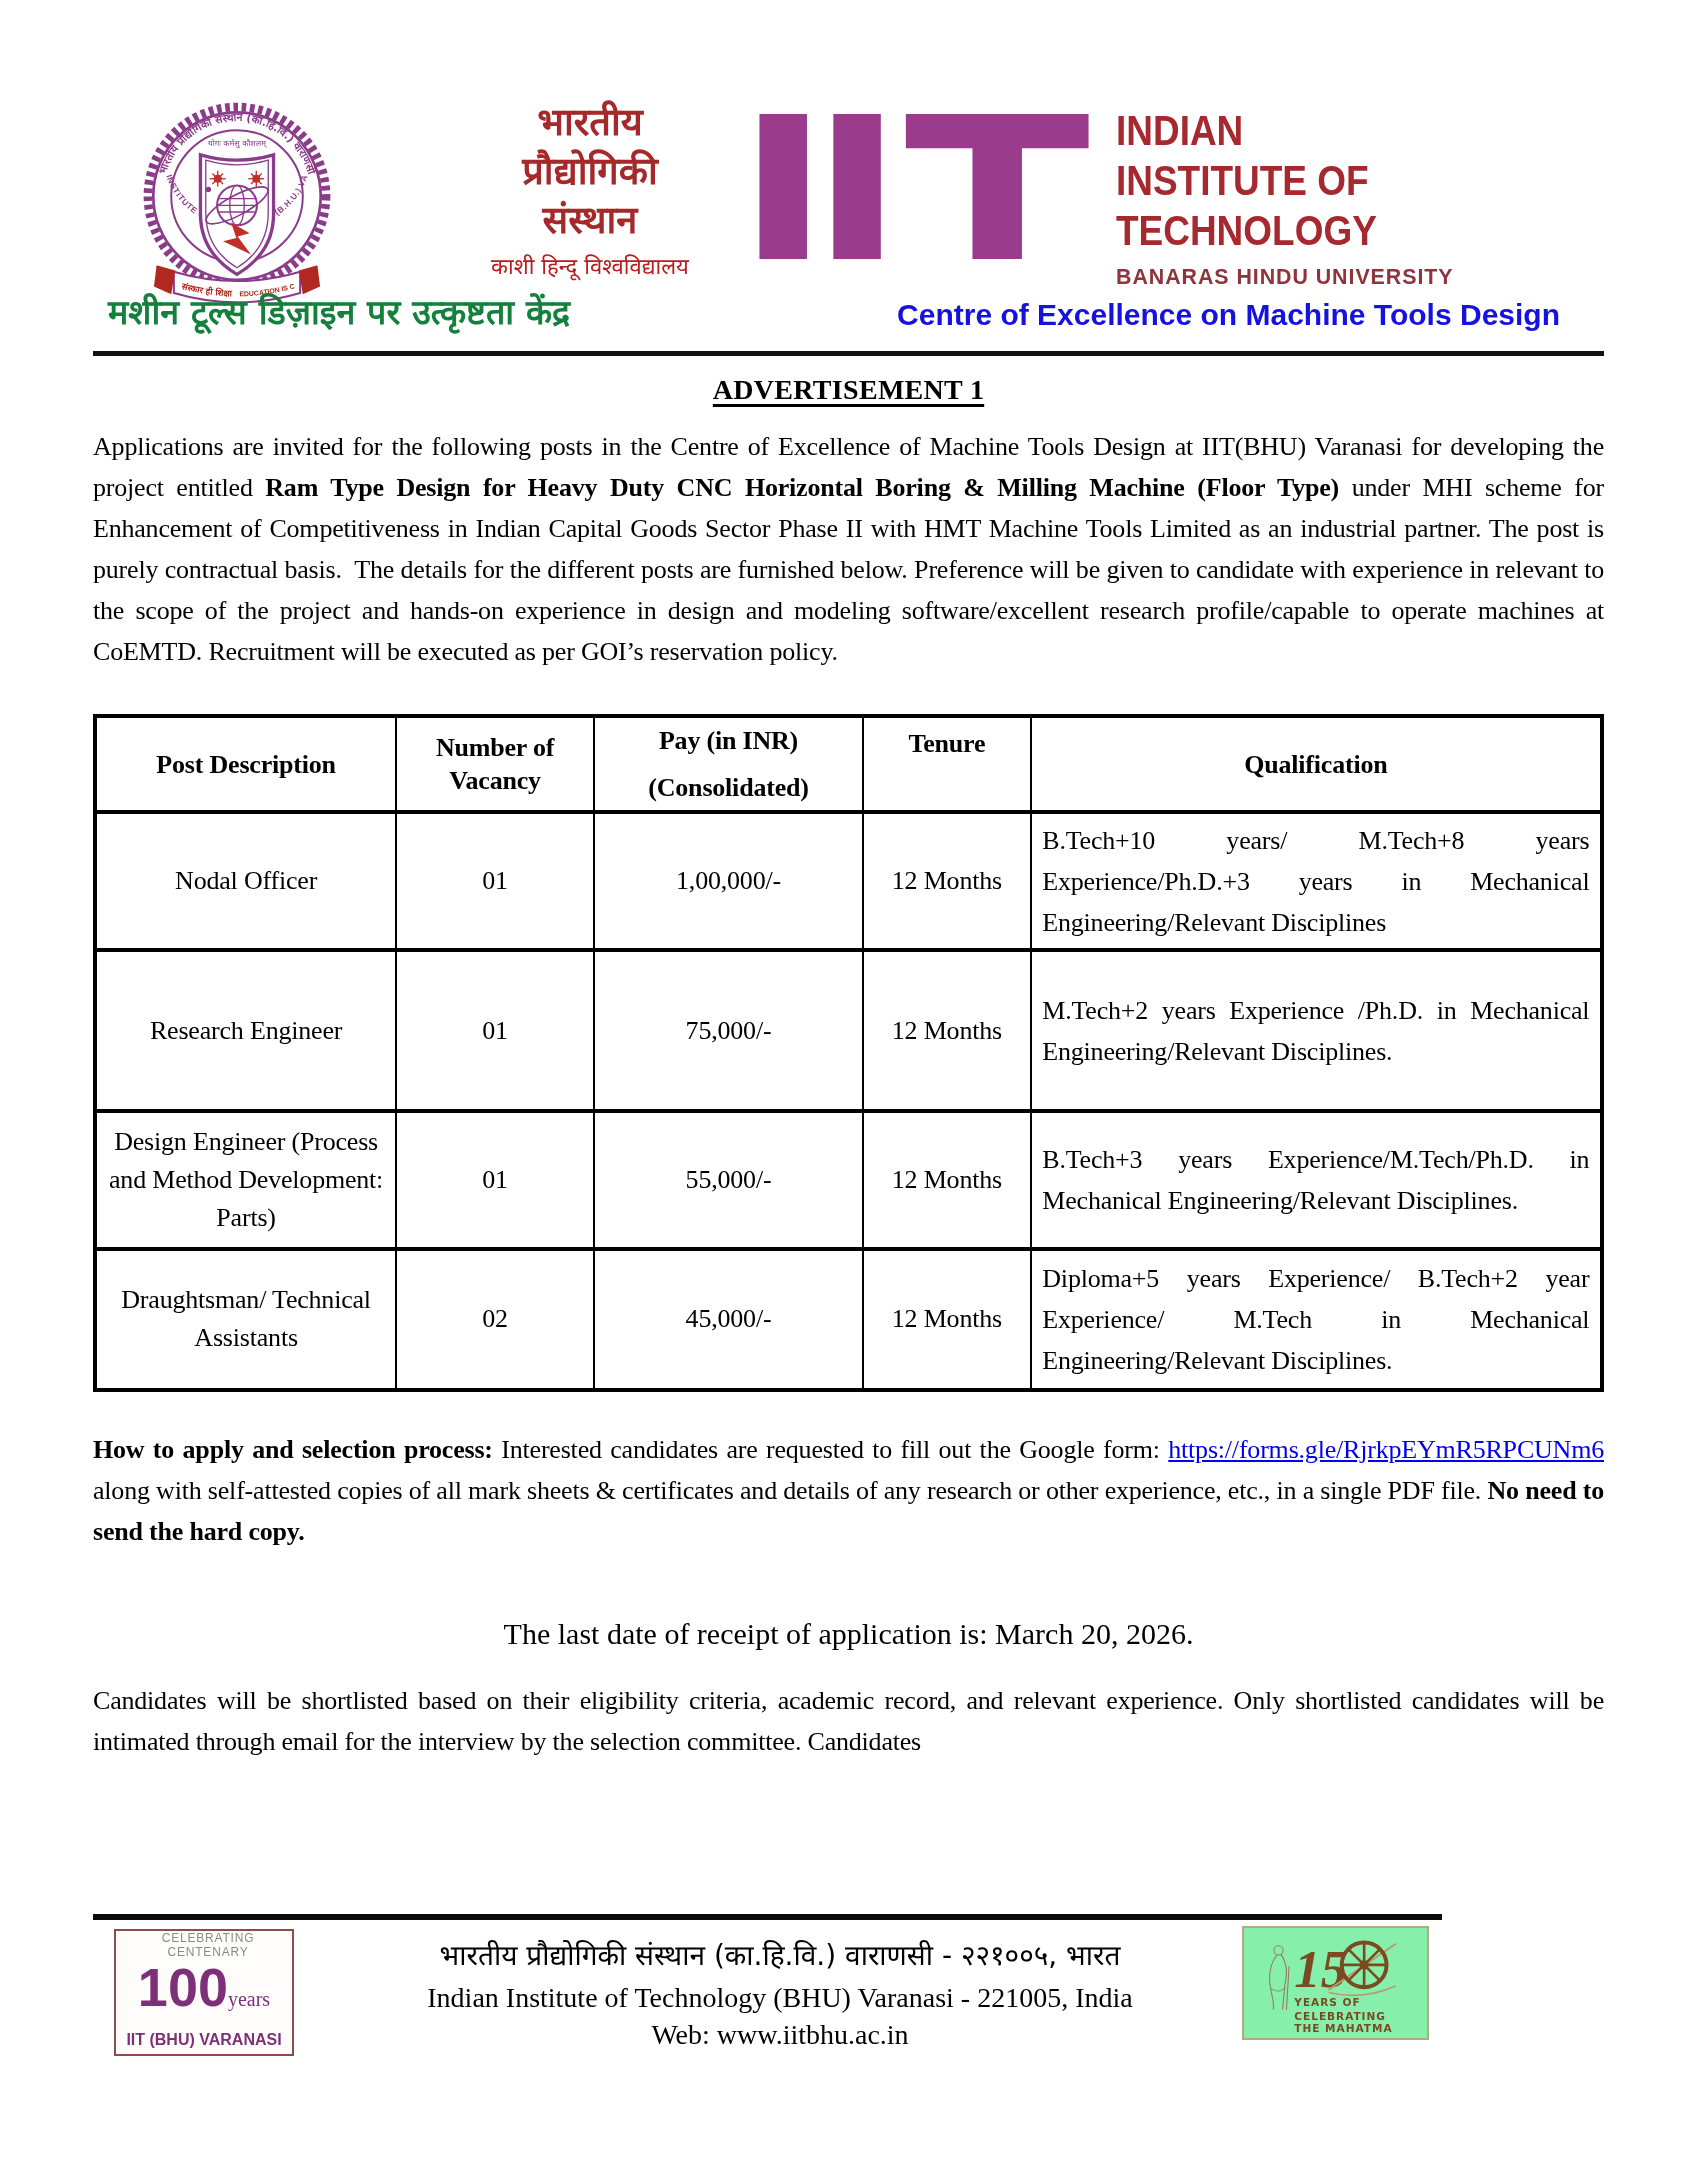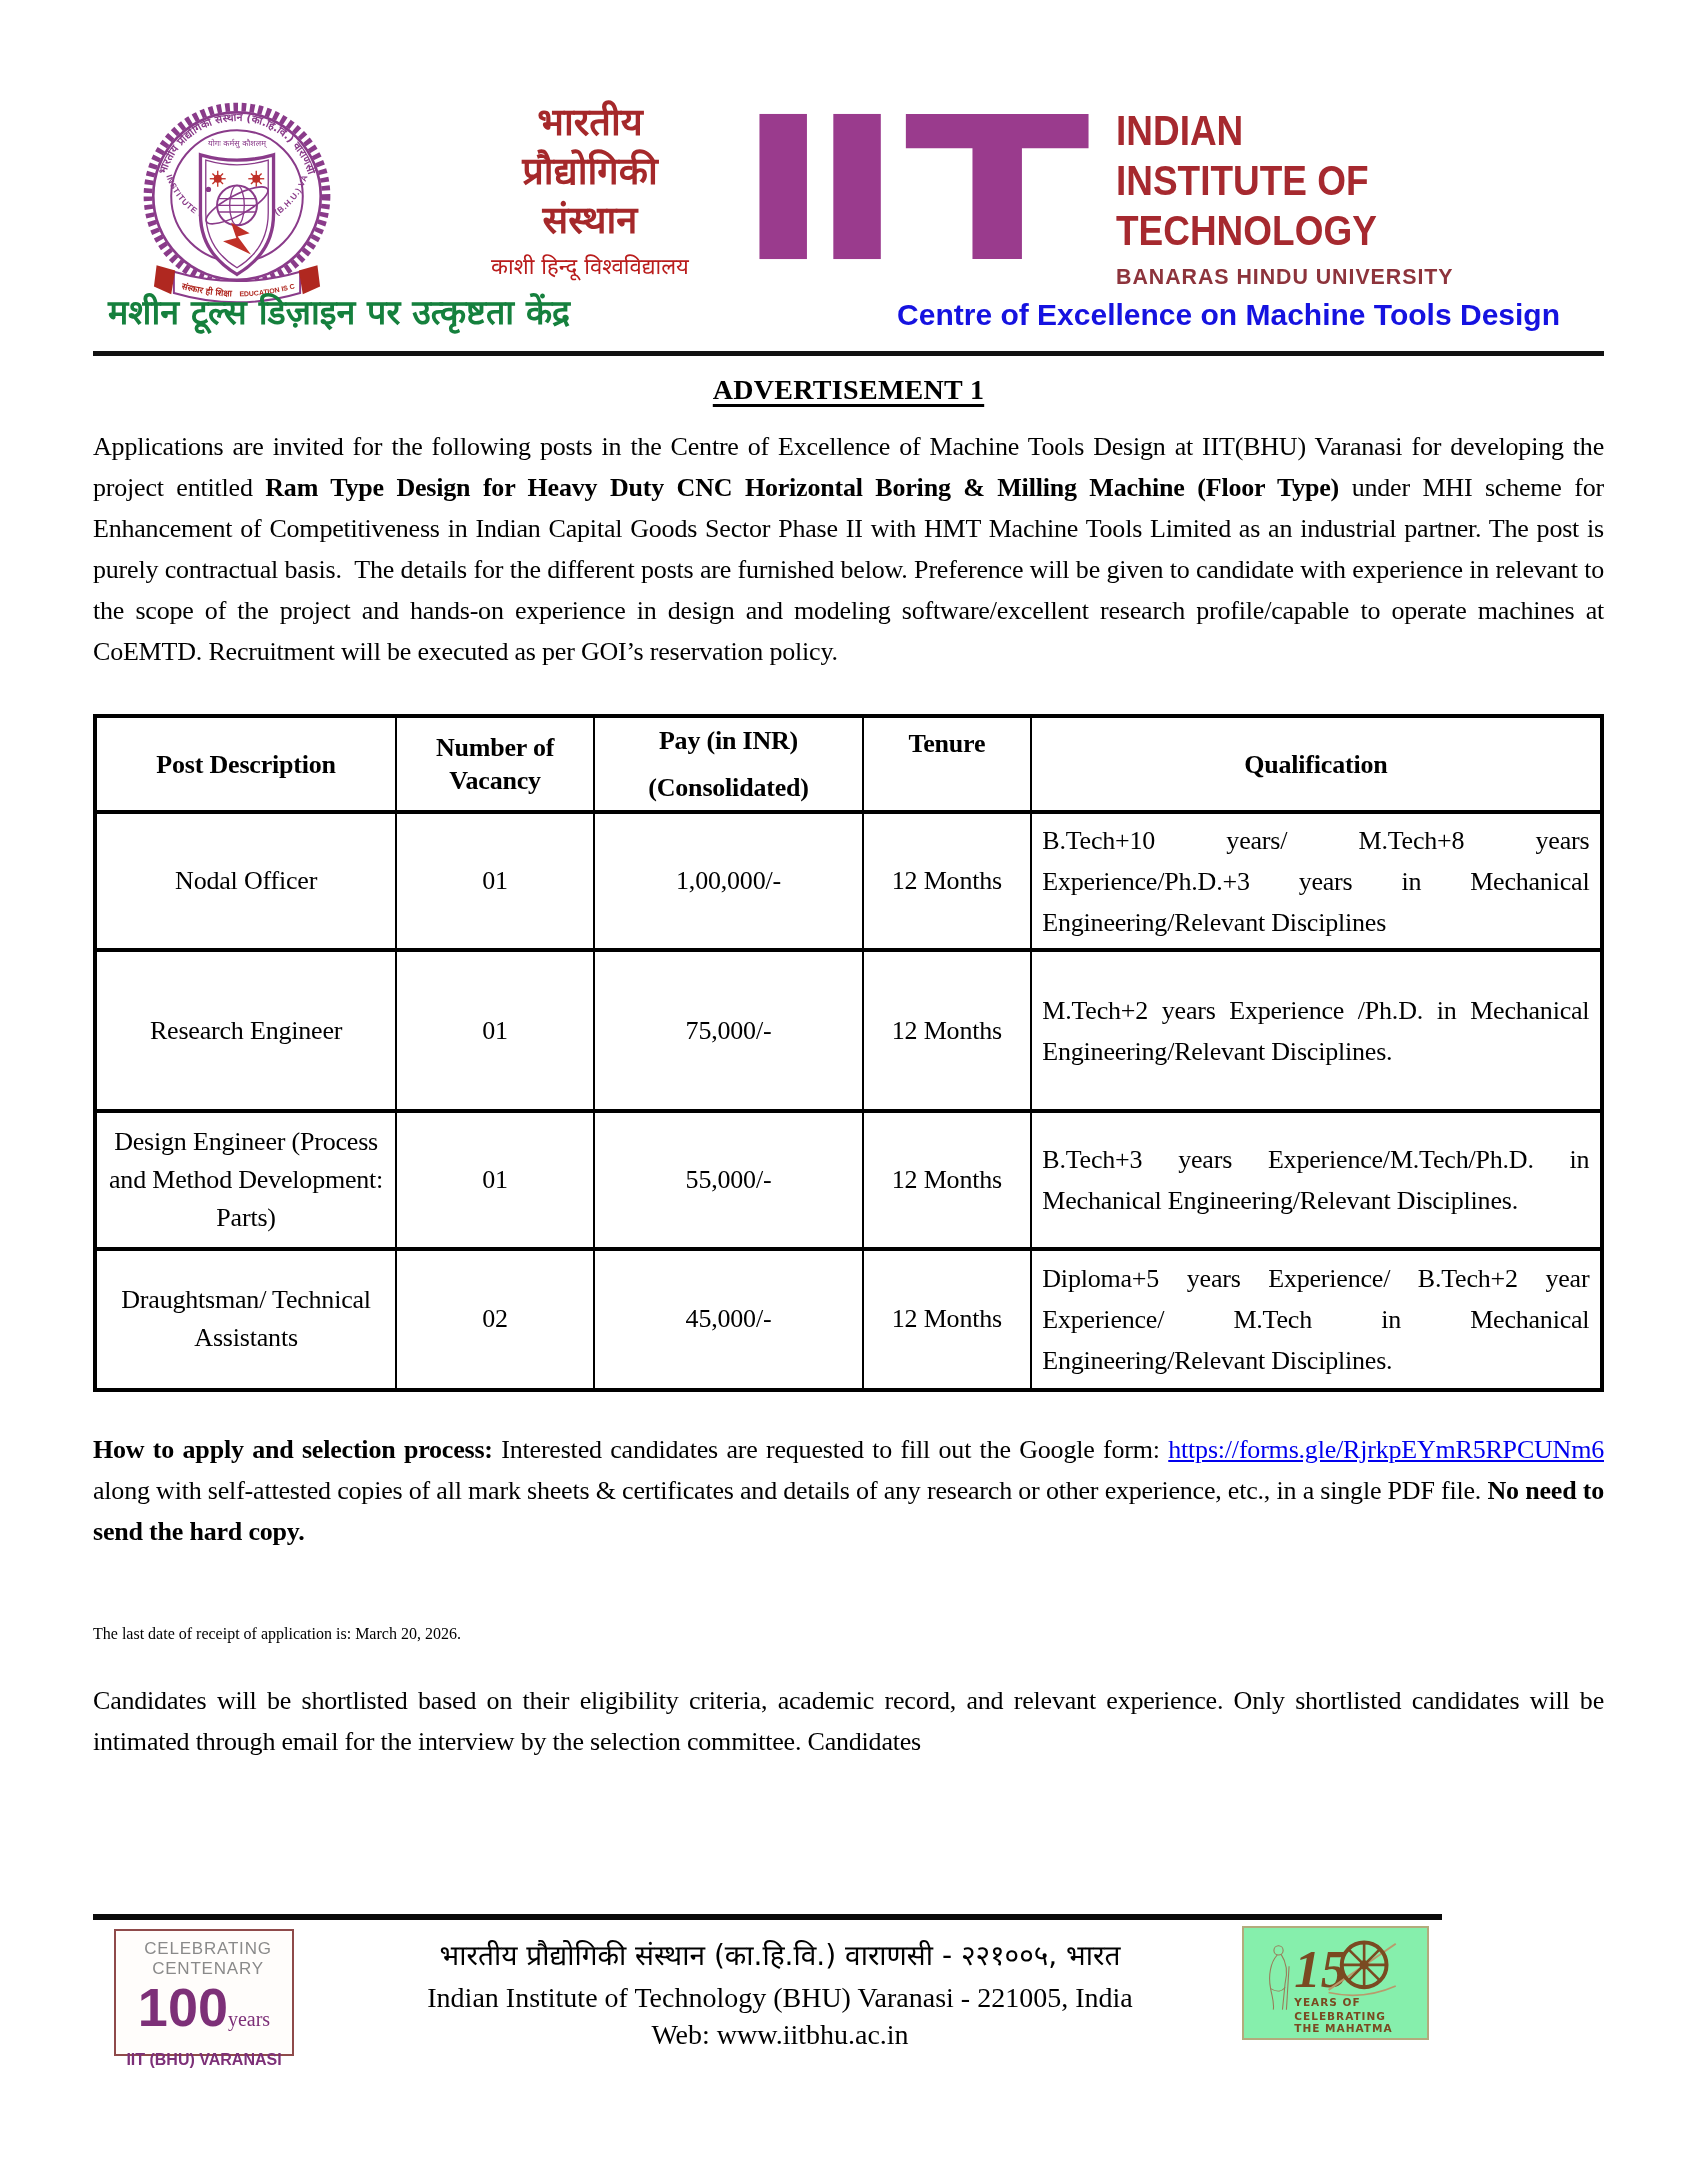--- a/index.html
+++ b/index.html
@@ -29,21 +29,21 @@
   .centre-en { position:absolute; right:127px; top:298px; font-family:"Liberation Sans", sans-serif;
     font-weight:bold; font-size:30px; color:#1512e0; }
 
   .rule { position:absolute; left:93px; top:351px; width:1511px; height:4.6px; background:#111; }
 
   
   main { position:absolute; left:93px; top:374px; width:1511px; }
   h1 { margin:0; text-align:center; font-size:28px; font-weight:bold;
     text-decoration:underline; text-decoration-thickness:2.6px; text-underline-offset:4.6px; letter-spacing:0.3px; }
   .para { margin:20px 0 0 0; font-size:26px; line-height:41px; text-align:justify; letter-spacing:-0.2px; }
-  .line  { margin:61px 0 0 0; font-size:16px; line-height:41px; }
+  .line  { margin:61px 0 0 0; font-size:30px; line-height:41px;text-align:center; }
   .apply { margin-top:37px; }
   .shortlist { margin-top:26.5px; }
   a.link { color:#0000ee; text-decoration:underline; }
 
   table { border-collapse:collapse; table-layout:fixed; width:100%; margin-top:42px;
     border:4px solid #000; }
   th, td { border:2px solid #000; font-size:26px; letter-spacing:-0.2px; }
   tr { border-top:4px solid #000; border-bottom:4px solid #000; }
   tr.head { border-bottom:4.6px solid #000; }
   th { font-weight:bold; text-align:center; vertical-align:middle; line-height:33px; }
@@ -57,21 +57,21 @@
   tr.r3 td { height:123px; }
   tr.r4 td { height:149px; }
   tr.r5 td { height:126px; }
 
   
   .foot-rule { position:absolute; left:93px; top:1914px; width:1349px; height:6px; background:#0b0b0b; }
 
   .centenary { position:absolute; left:114px; top:1929px; width:180px; height:127px;
     border:2px solid #8f4a4a; box-sizing:border-box; text-align:center;
     font-family:"Liberation Sans", sans-serif; background:#fffdfb; }
-  .cent-top { margin-top:8px; font-size:17px; letter-spacing:0.8px; color:#8a8a8a;padding-left:8px; }
+  .cent-top { font-size:12px; letter-spacing:0.8px; color:#8a8a8a;padding-left:8px; }
   .cent-big { font-size:54px; font-weight:bold; color:#7d3078; line-height:57px; }
   .cent-years { font-size:20px; font-weight:normal; font-family:"Liberation Serif", serif; }
   .cent-bot { font-size:16px; font-weight:bold; color:#7d3078; margin-top:3px; }
 
   .foot-center { position:absolute; left:284px; top:1937px; width:992px; text-align:center; }
   .addr-hi  { font-family:"DejaVu Sans", sans-serif; font-size:28px; line-height:38px; }
   .addr-en  { font-size:28px; line-height:37px; margin-top:4px; }
   .addr-web { font-size:28px; line-height:37px; }
 
   .mahatma { position:absolute; left:1242px; top:1926px; width:187px; height:114px;

